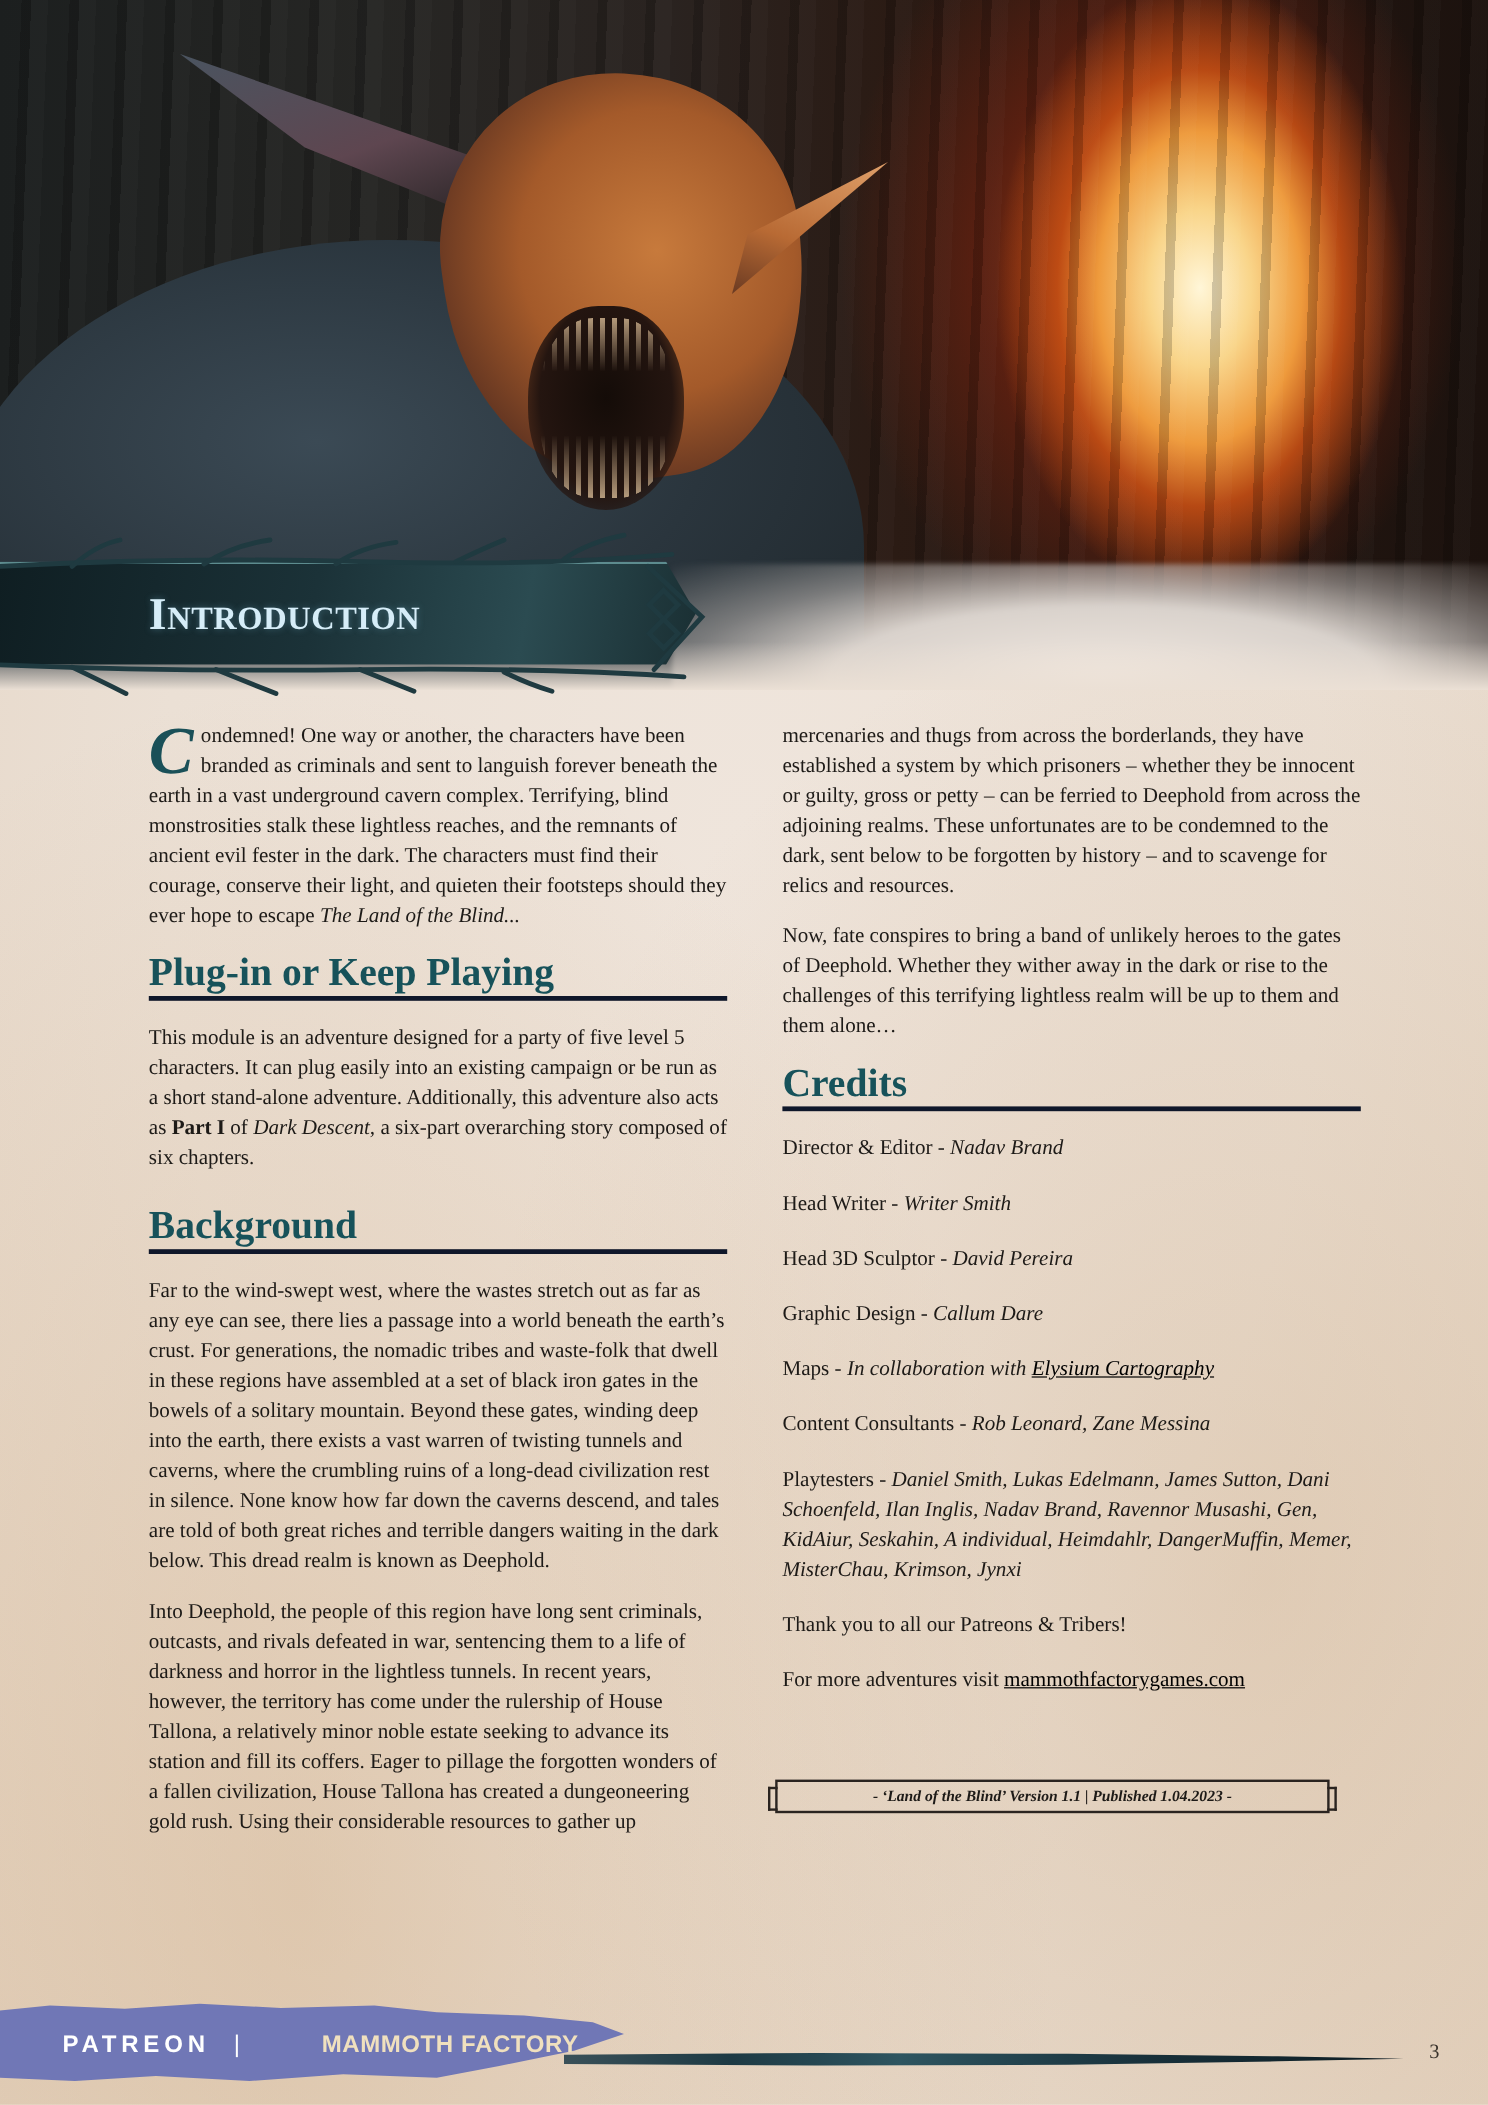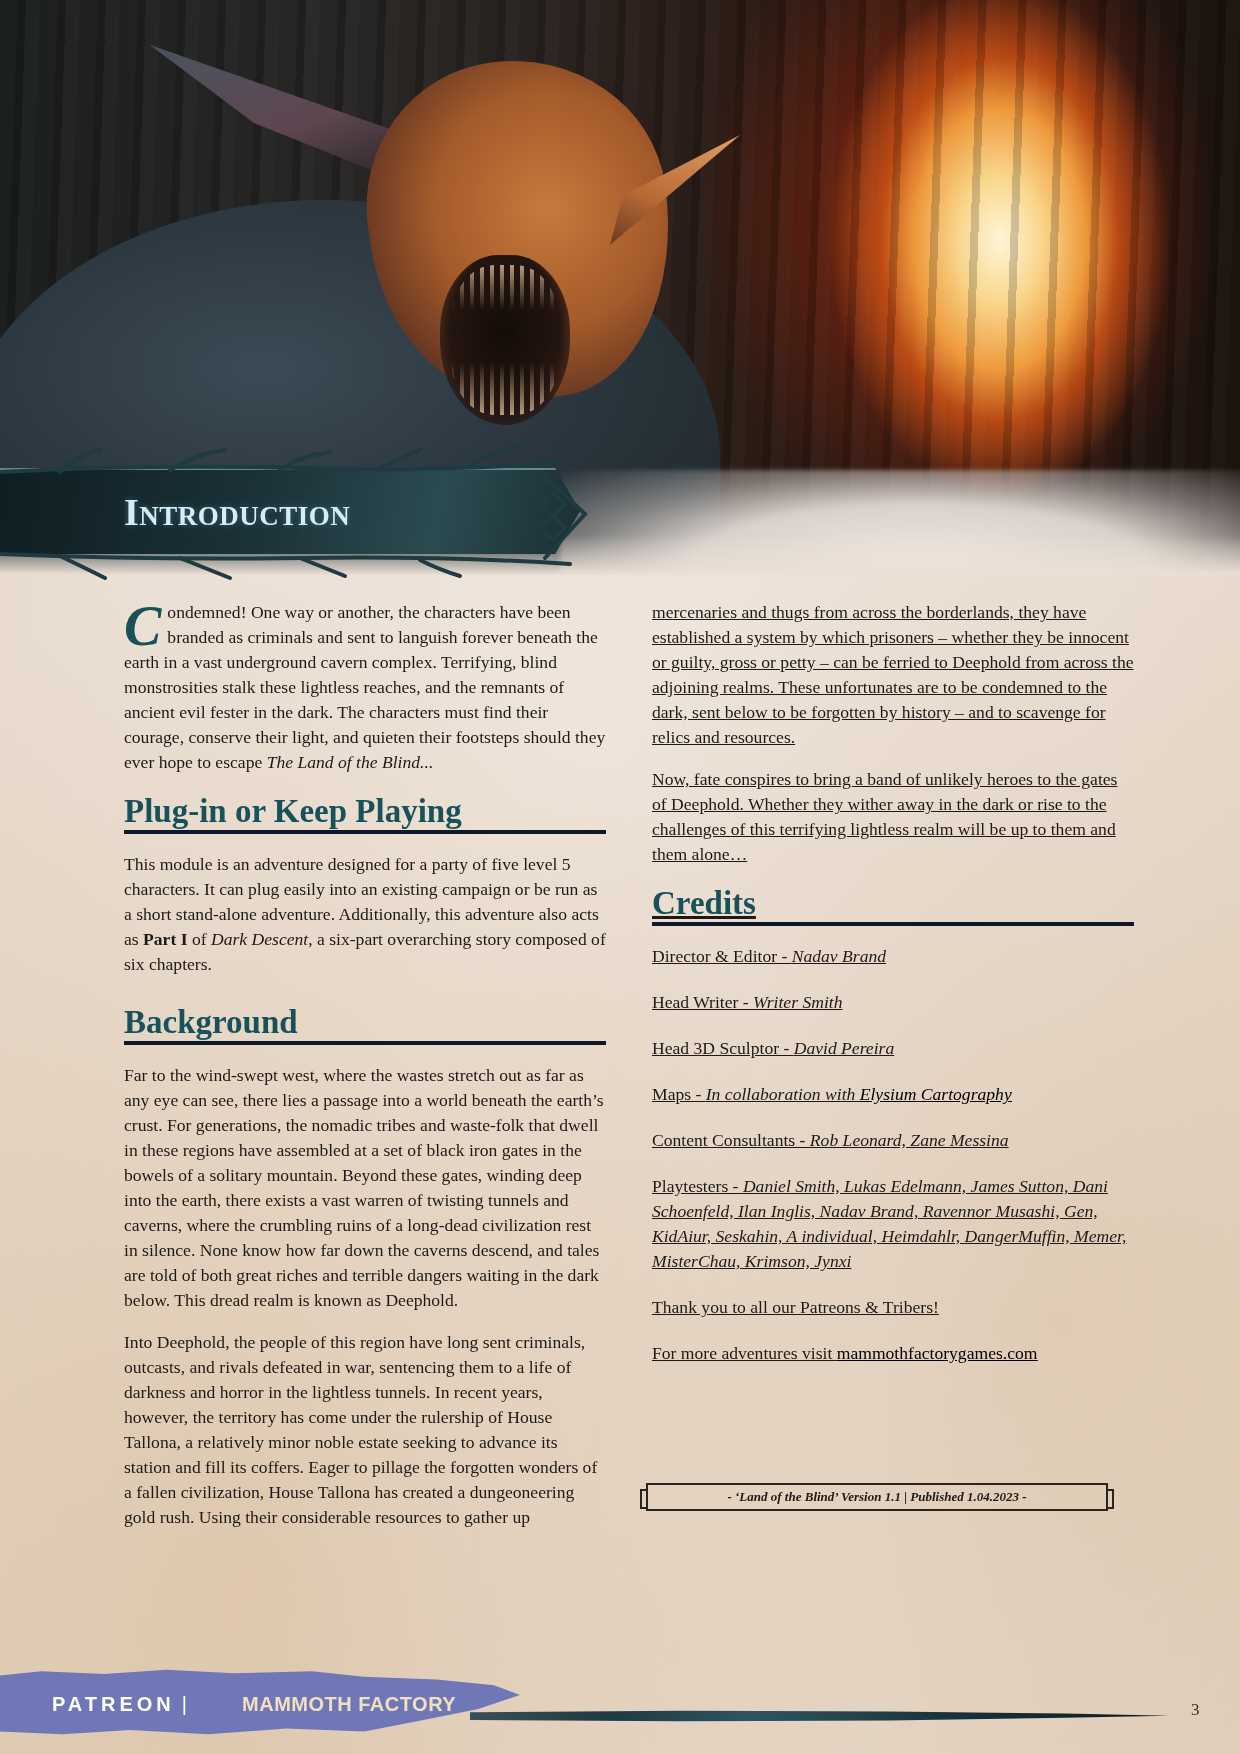--- a/index.html
+++ b/index.html
@@ -82,21 +82,21 @@
     position: absolute; left: 124px; top: 490px;
     font-family: "Liberation Serif", serif; font-variant: small-caps;
     font-size: 38px; font-weight: bold; letter-spacing: 0.5px;
     color: #d6edf8;
     text-shadow: 0 0 6px rgba(130,200,230,0.35);
   }
 
   
   .col { position: absolute; font-size: 17.6px; line-height: 25px; }
   .col-left { left: 124px; top: 600px; width: 482px; }
-  .col-right { left: 652px; top: 600px; width: 482px; text-decoration: underline; }
+  .col-right { left: 652px; top: 600px; width: 482px; }
   .col p { margin-bottom: 17px; }
   .dropcap {
     float: left; font-family: "Liberation Serif", serif; font-weight: bold;
     color: #1a5058; font-size: 56px; line-height: 46px; margin: 3px 6px 0 0;
     font-style: italic;
   }
   h2.section {
     font-family: "Liberation Serif", serif; font-weight: bold;
     color: #17525a; font-size: 33px; line-height: 38px;
     border-bottom: 4px solid #0f172a; padding-bottom: 0; margin-bottom: 18px;
@@ -127,21 +127,21 @@
     background: #7077b6;
     clip-path: polygon(0 12%, 8% 6%, 20% 10%, 32% 4%, 45% 9%, 60% 6%, 70% 14%, 84% 18%, 95% 26%, 100% 40%, 92% 60%, 80% 78%, 70% 92%, 55% 88%, 40% 96%, 25% 90%, 12% 96%, 0 92%);
   }
   .footer-line {
     position: absolute; left: 470px; top: 1708px; width: 700px; height: 14px;
     background: linear-gradient(90deg, #3a5058 0%, #1e3a44 20%, #2e5560 40%, #18303a 70%, #0d1c22 100%);
     clip-path: polygon(0 30%, 30% 20%, 60% 25%, 85% 40%, 100% 55%, 85% 70%, 60% 90%, 30% 95%, 0 85%);
   }
   .footer-brand {
     position: absolute; left: 52px; top: 1691px; height: 26px;
-    display: flex; align-items: center; gap: 7px;
+    display: flex; align-items: center; gap: 20px;
     font-family: "Liberation Sans", "DejaVu Sans", sans-serif; font-weight: bold; font-size: 20px;
   }
   .brand-patreon { color: #ffffff; letter-spacing: 4px; }
   .brand-sep { color: #ffffff; font-weight: normal; }
   .brand-mammoth { color: #f0e0be; letter-spacing: 0.5px; margin-left: 48px; }
   .page-number {
     position: absolute; left: 1191px; top: 1700px; font-size: 17px; color: #3a332c;
     font-family: "Liberation Serif", serif;
   }
 </style>
@@ -198,20 +198,21 @@
 
 <div class="col col-right">
   <p>mercenaries and thugs from across the borderlands, they have established a system by which prisoners – whether they be innocent or guilty, gross or petty – can be ferried to Deephold from across the adjoining realms. These unfortunates are to be condemned to the dark, sent below to be forgotten by history – and to scavenge for relics and resources.</p>
   <p>Now, fate conspires to bring a band of unlikely heroes to the gates of Deephold. Whether they wither away in the dark or rise to the challenges of this terrifying lightless realm will be up to them and them alone…</p>
 
   <h2 class="section credits-h">Credits</h2>
 
   <p class="credit"><span>Director &amp; Editor - </span><i>Nadav Brand</i></p>
   <p class="credit"><span>Head Writer - </span><i>Writer Smith</i></p>
   <p class="credit"><span>Head 3D Sculptor - </span><i>David Pereira</i></p>
+  <p class="credit"><span>Graphic Design - </span><i>Callum Dare</i></p>
   <p class="credit"><span>Maps - </span><i>In collaboration with </i><i><a class="link">Elysium Cartography</a></i></p>
   <p class="credit"><span>Content Consultants - </span><i>Rob Leonard, Zane Messina</i></p>
   <p class="credit"><span>Playtesters - </span><i>Daniel Smith, Lukas Edelmann, James Sutton, Dani Schoenfeld, Ilan Inglis, Nadav Brand, Ravennor Musashi, Gen, KidAiur, Seskahin, A individual, Heimdahlr, DangerMuffin, Memer, MisterChau, Krimson, Jynxi</i></p>
 
   <p class="credit">Thank you to all our Patreons &amp; Tribers!</p>
   <p class="credit"><span>For more adventures visit </span><a class="link">mammothfactorygames.com</a></p>
 </div>
 
 <div class="version-box">
   <span>- ‘Land of the Blind’ Version 1.1 | Published 1.04.2023 -</span>

